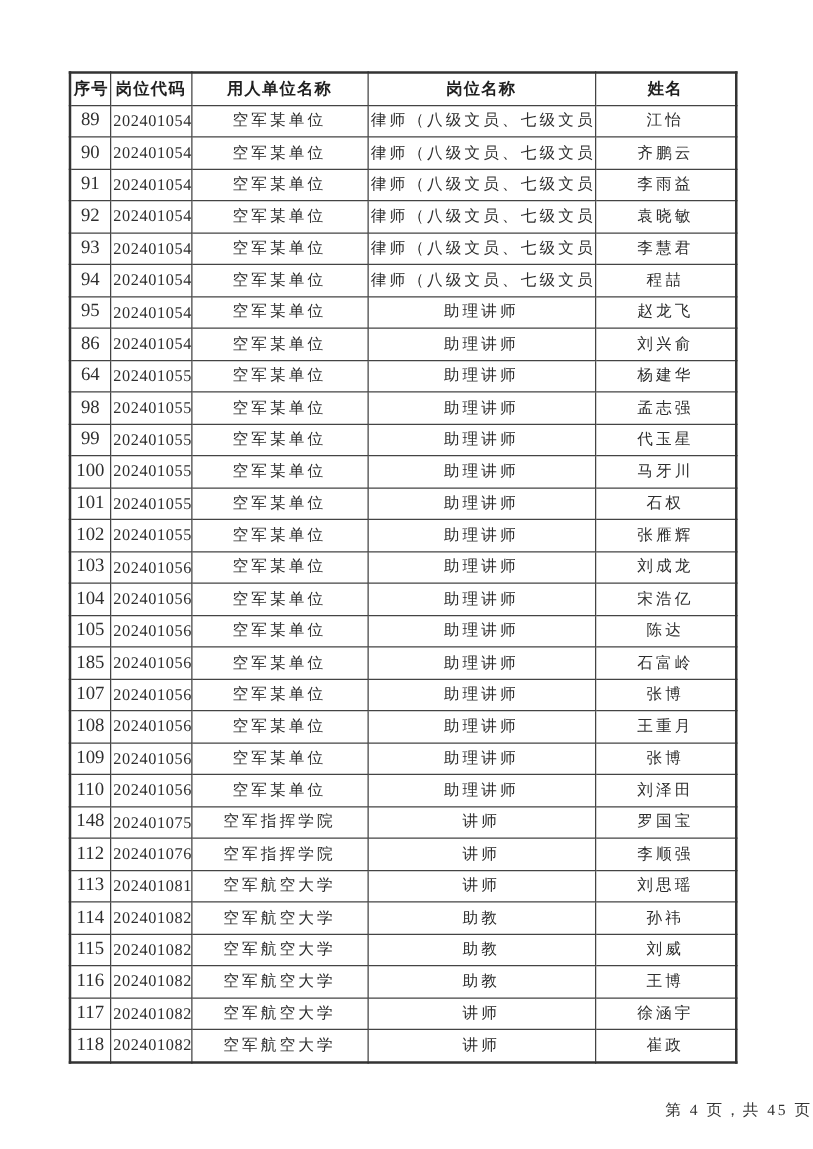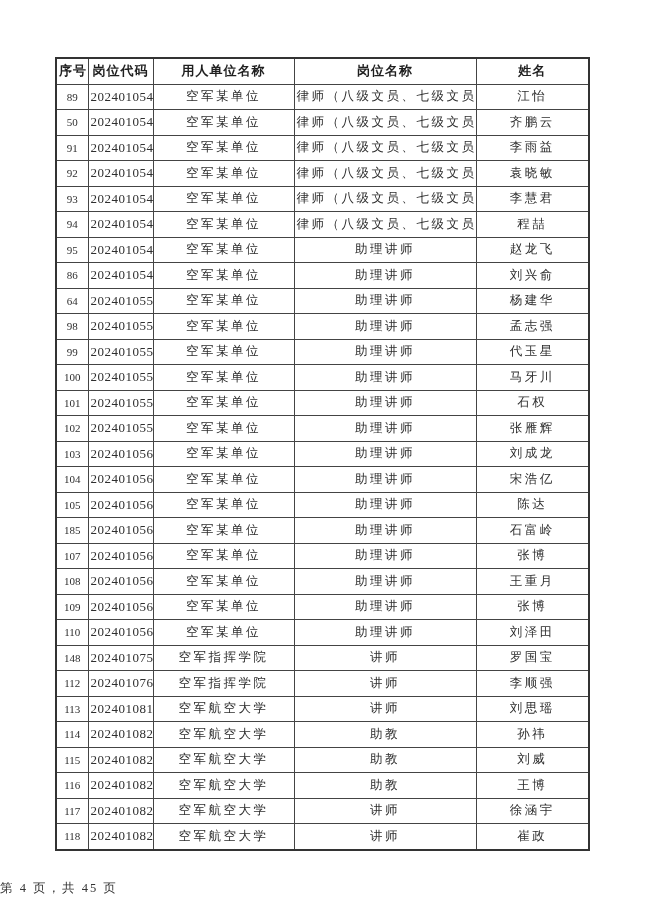--- a/index.html
+++ b/index.html
@@ -42,29 +42,29 @@
   .roster th {
     font-weight: bold;
     font-size: 13px;
     letter-spacing: 1px;
     color: #1f1f1f;
   }
   .roster td {
     font-size: 12.5px;
     color: #2e2e2e;
   }
-  .roster td.col0 { font-size: 11px; letter-spacing: 0; text-align: center; }
+  .roster td.col0 { font-size: 15px; letter-spacing: 0; text-align: center; }
   .roster td.col1 { font-size: 13px; letter-spacing: 0.5px; }
   .roster td.col2, .roster td.col3, .roster td.col4 { letter-spacing: 2.5px; }
   .footer {
     position: absolute;
     left: 0;
     right: 0;
     top: 880px;
-    text-align: left;
+    text-align: right;
     font-size: 12.5px;
     letter-spacing: 2px;
     color: #333333;
   }
 </style>
 </head>
 <body>
 
 <div class="sheet">
 
@@ -87,21 +87,21 @@
     </thead>
     <tbody>
         <tr>
           <td class="col0">89</td>
           <td class="col1">2024010540</td>
           <td class="col2">空军某单位</td>
           <td class="col3">律师（八级文员、七级文员）</td>
           <td class="col4">江怡</td>
         </tr>
         <tr>
-          <td class="col0">50</td>
+          <td class="col0">90</td>
           <td class="col1">2024010540</td>
           <td class="col2">空军某单位</td>
           <td class="col3">律师（八级文员、七级文员）</td>
           <td class="col4">齐鹏云</td>
         </tr>
         <tr>
           <td class="col0">91</td>
           <td class="col1">2024010540</td>
           <td class="col2">空军某单位</td>
           <td class="col3">律师（八级文员、七级文员）</td>

